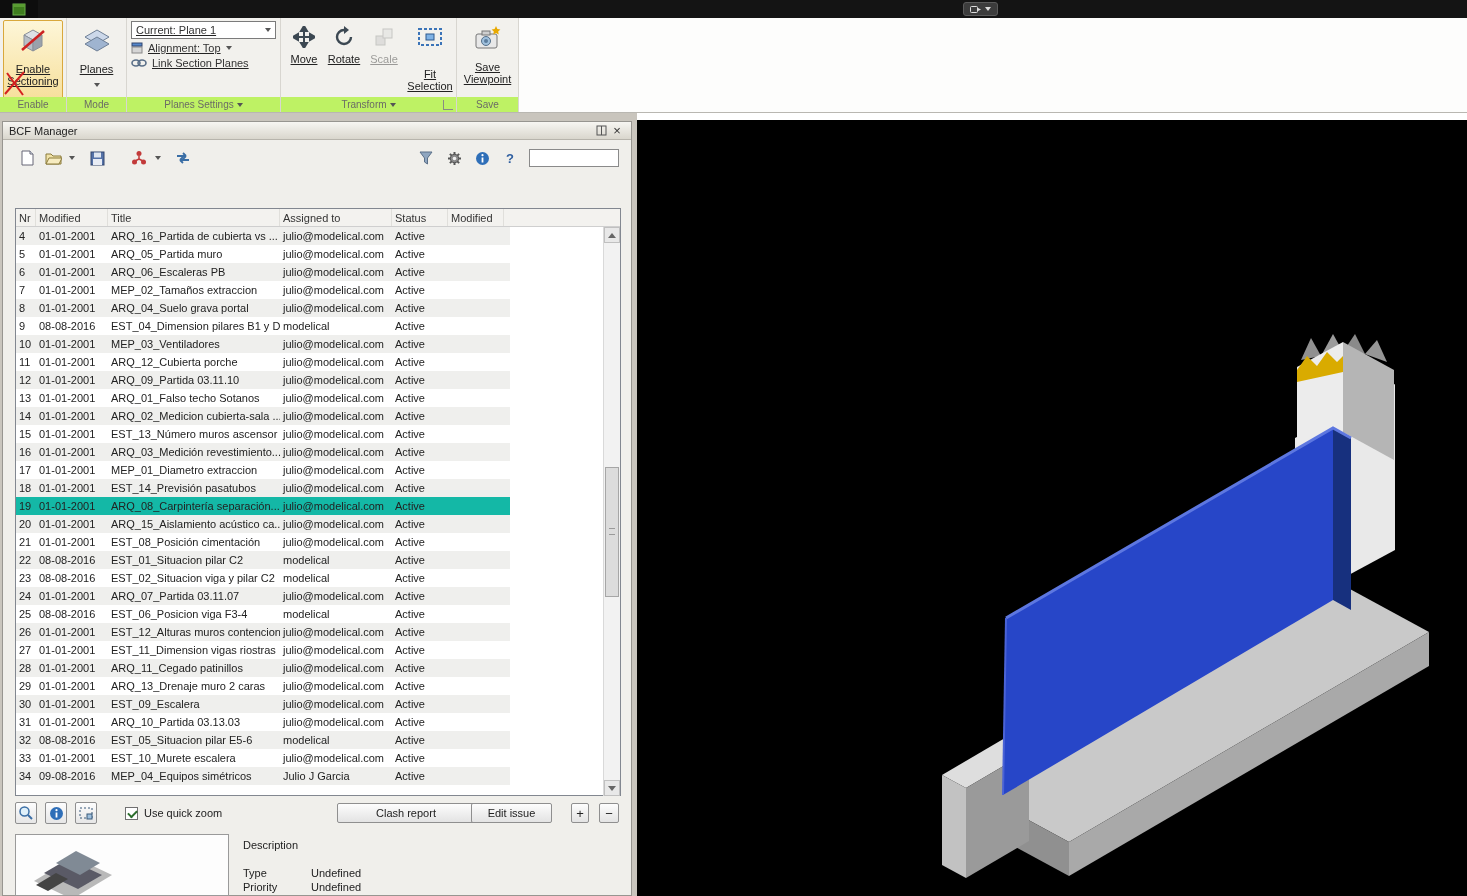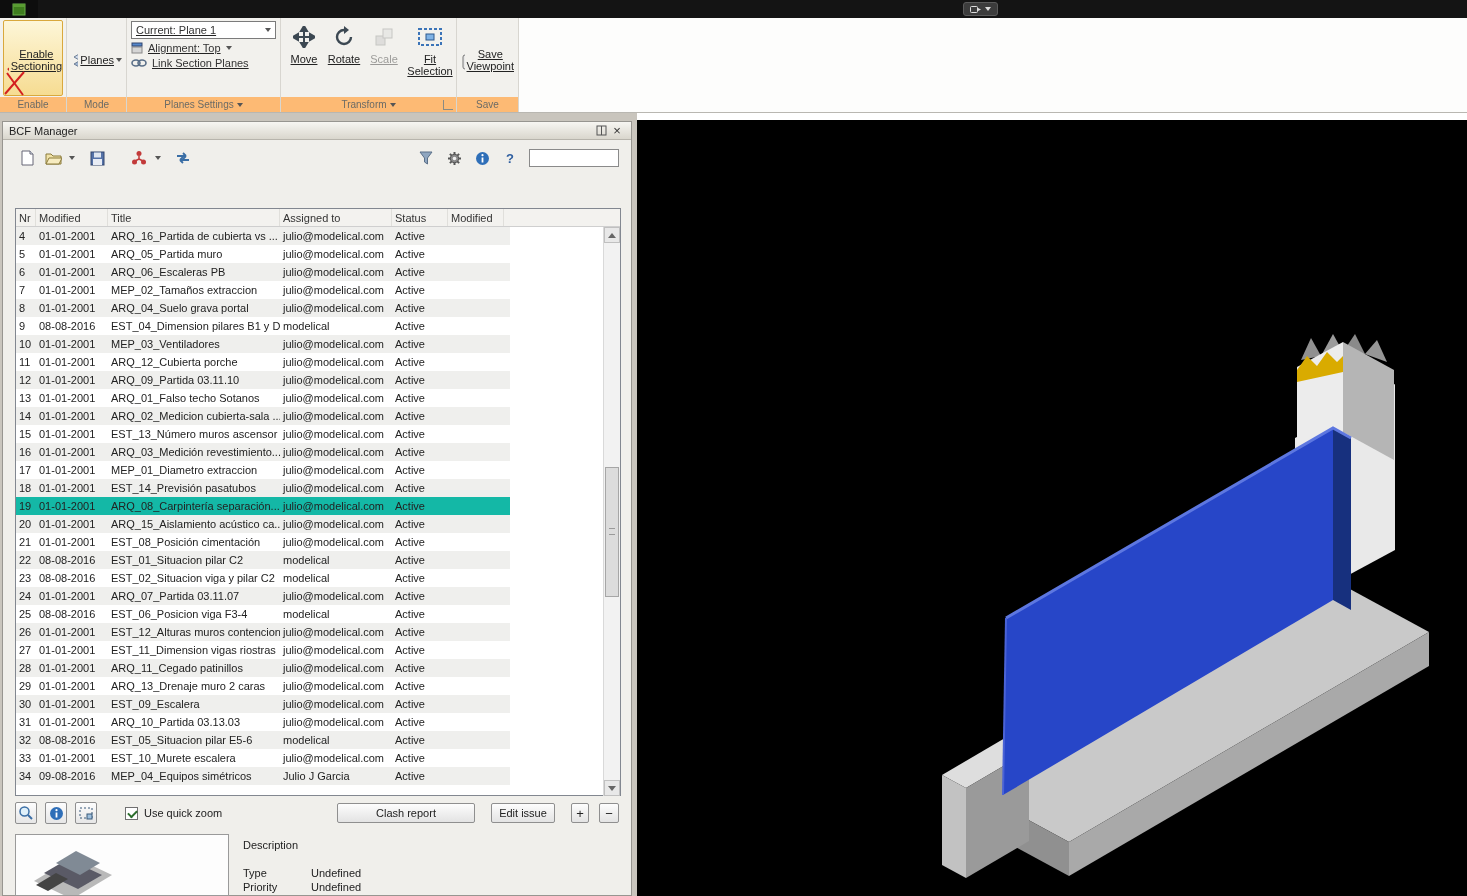--- a/index.html
+++ b/index.html
@@ -15,26 +15,26 @@
   .tab.active { background:#f1f0ec; color:#1a1a1a; }
   .tab-pill { margin:2px 0 2px 10px; height:14px; border-radius:3px; background:#3c3c3c; border:1px solid #5a5a5a; display:flex; align-items:center; gap:4px; padding:0 6px; }
   .arr { width:0; height:0; border-left:3px solid transparent; border-right:3px solid transparent; border-top:4px solid #555; }
   .arr.light { border-top-color:#ddd; }
 
   
   .ribbon { position:absolute; top:18px; left:0; width:1467px; height:95px; background:#fdfdfc; border-bottom:1px solid #b9b7b1; }
   .rgroups { position:absolute; top:0; left:0; height:94px; display:flex; background:#f2f1ed; }
   .rgroup { position:relative; height:94px; border-right:1px solid #d8d6d0;text-decoration:underline; }
   .g-enable{width:67px} .g-mode{width:60px} .g-planes{width:154px} .g-transform{width:176px} .g-save{width:62px}
-  .glabel { position:absolute; bottom:0; left:0; right:0; height:15px; background:#fdba74; color:#6b6b66; font-size:10px; display:flex; align-items:center; justify-content:center; gap:3px; }
-  .bigbtn { margin:2px 3px 0 3px; height:76px; display:flex; flex-direction:row; align-items:center; padding-top:4px; gap:2px; text-align:center; line-height:12px; border:1px solid transparent; border-radius:2px; }
+  .glabel { position:absolute; bottom:0; left:0; right:0; height:15px; background:#bef264; color:#6b6b66; font-size:10px; display:flex; align-items:center; justify-content:center; gap:3px; }
+  .bigbtn { margin:2px 3px 0 3px; height:92px; display:flex; flex-direction:column; align-items:center; padding-top:4px; gap:8px; text-align:center; line-height:12px; border:1px solid transparent; border-radius:2px; }
   .bigbtn.on { background:linear-gradient(#fdf6d8,#f6dc92); border-color:#d9a83c; }
   .blabel { font-size:11px; }
   .midbtn { width:40px; height:74px; display:flex; flex-direction:column; align-items:center; padding-top:8px; gap:5px; text-align:center; line-height:12px; font-size:11px; }
-  .midbtn.wide { width:52px; }
+  .midbtn.wide { width:52px;justify-content:space-between; }
   .midbtn.disabled { opacity:.42; }
   .trow-btns { display:flex; padding-left:3px; }
   .ps-row { padding:3px 4px 0 4px; display:flex; align-items:center; gap:5px; font-size:11px; color:#333; }
   .combo { width:146px; height:18px; background:#fff; border:1px solid #7b7b7b; display:flex; align-items:center; justify-content:space-between; padding:0 4px; }
   .launcher { position:absolute; right:3px; bottom:2px; width:10px; height:10px; border-left:1px solid #8a8a84; border-bottom:1px solid #8a8a84; }
   .redx { position:absolute; left:2px; top:50px; }
 
   
   .main { position:absolute; top:113px; left:0; width:1467px; height:783px; background:#fff; }
   .dock { position:absolute; top:0; left:0; width:637px; height:783px; background:#c9c5bd; }
@@ -704,21 +704,21 @@
         <svg width="16" height="16">
           <rect x="2" y="3" width="12" height="10" fill="none" stroke="#3a5a7a" stroke-dasharray="2,2"></rect>
           <rect x="9" y="9" width="5" height="5" fill="#9fc0dd" stroke="#3a5a7a"></rect>
         </svg>
       </div>
       <span class="cb checked"></span>
       <span class="cblabel">Use quick zoom</span>
       <div class="pushbtn" style="left:334px;width:138px">
         <span>Clash report</span>
       </div>
-      <div class="pushbtn" style="left:488px;width:64px">
+      <div class="pushbtn" style="left:468px;width:81px">
         <span>Edit issue</span>
       </div>
       <div class="pushbtn" style="left:568px;width:18px;font-size:13px">
         <span>+</span>
       </div>
       <div class="pushbtn" style="left:596px;width:20px;font-size:13px">
         <span>−</span>
       </div>
     </div>
 

